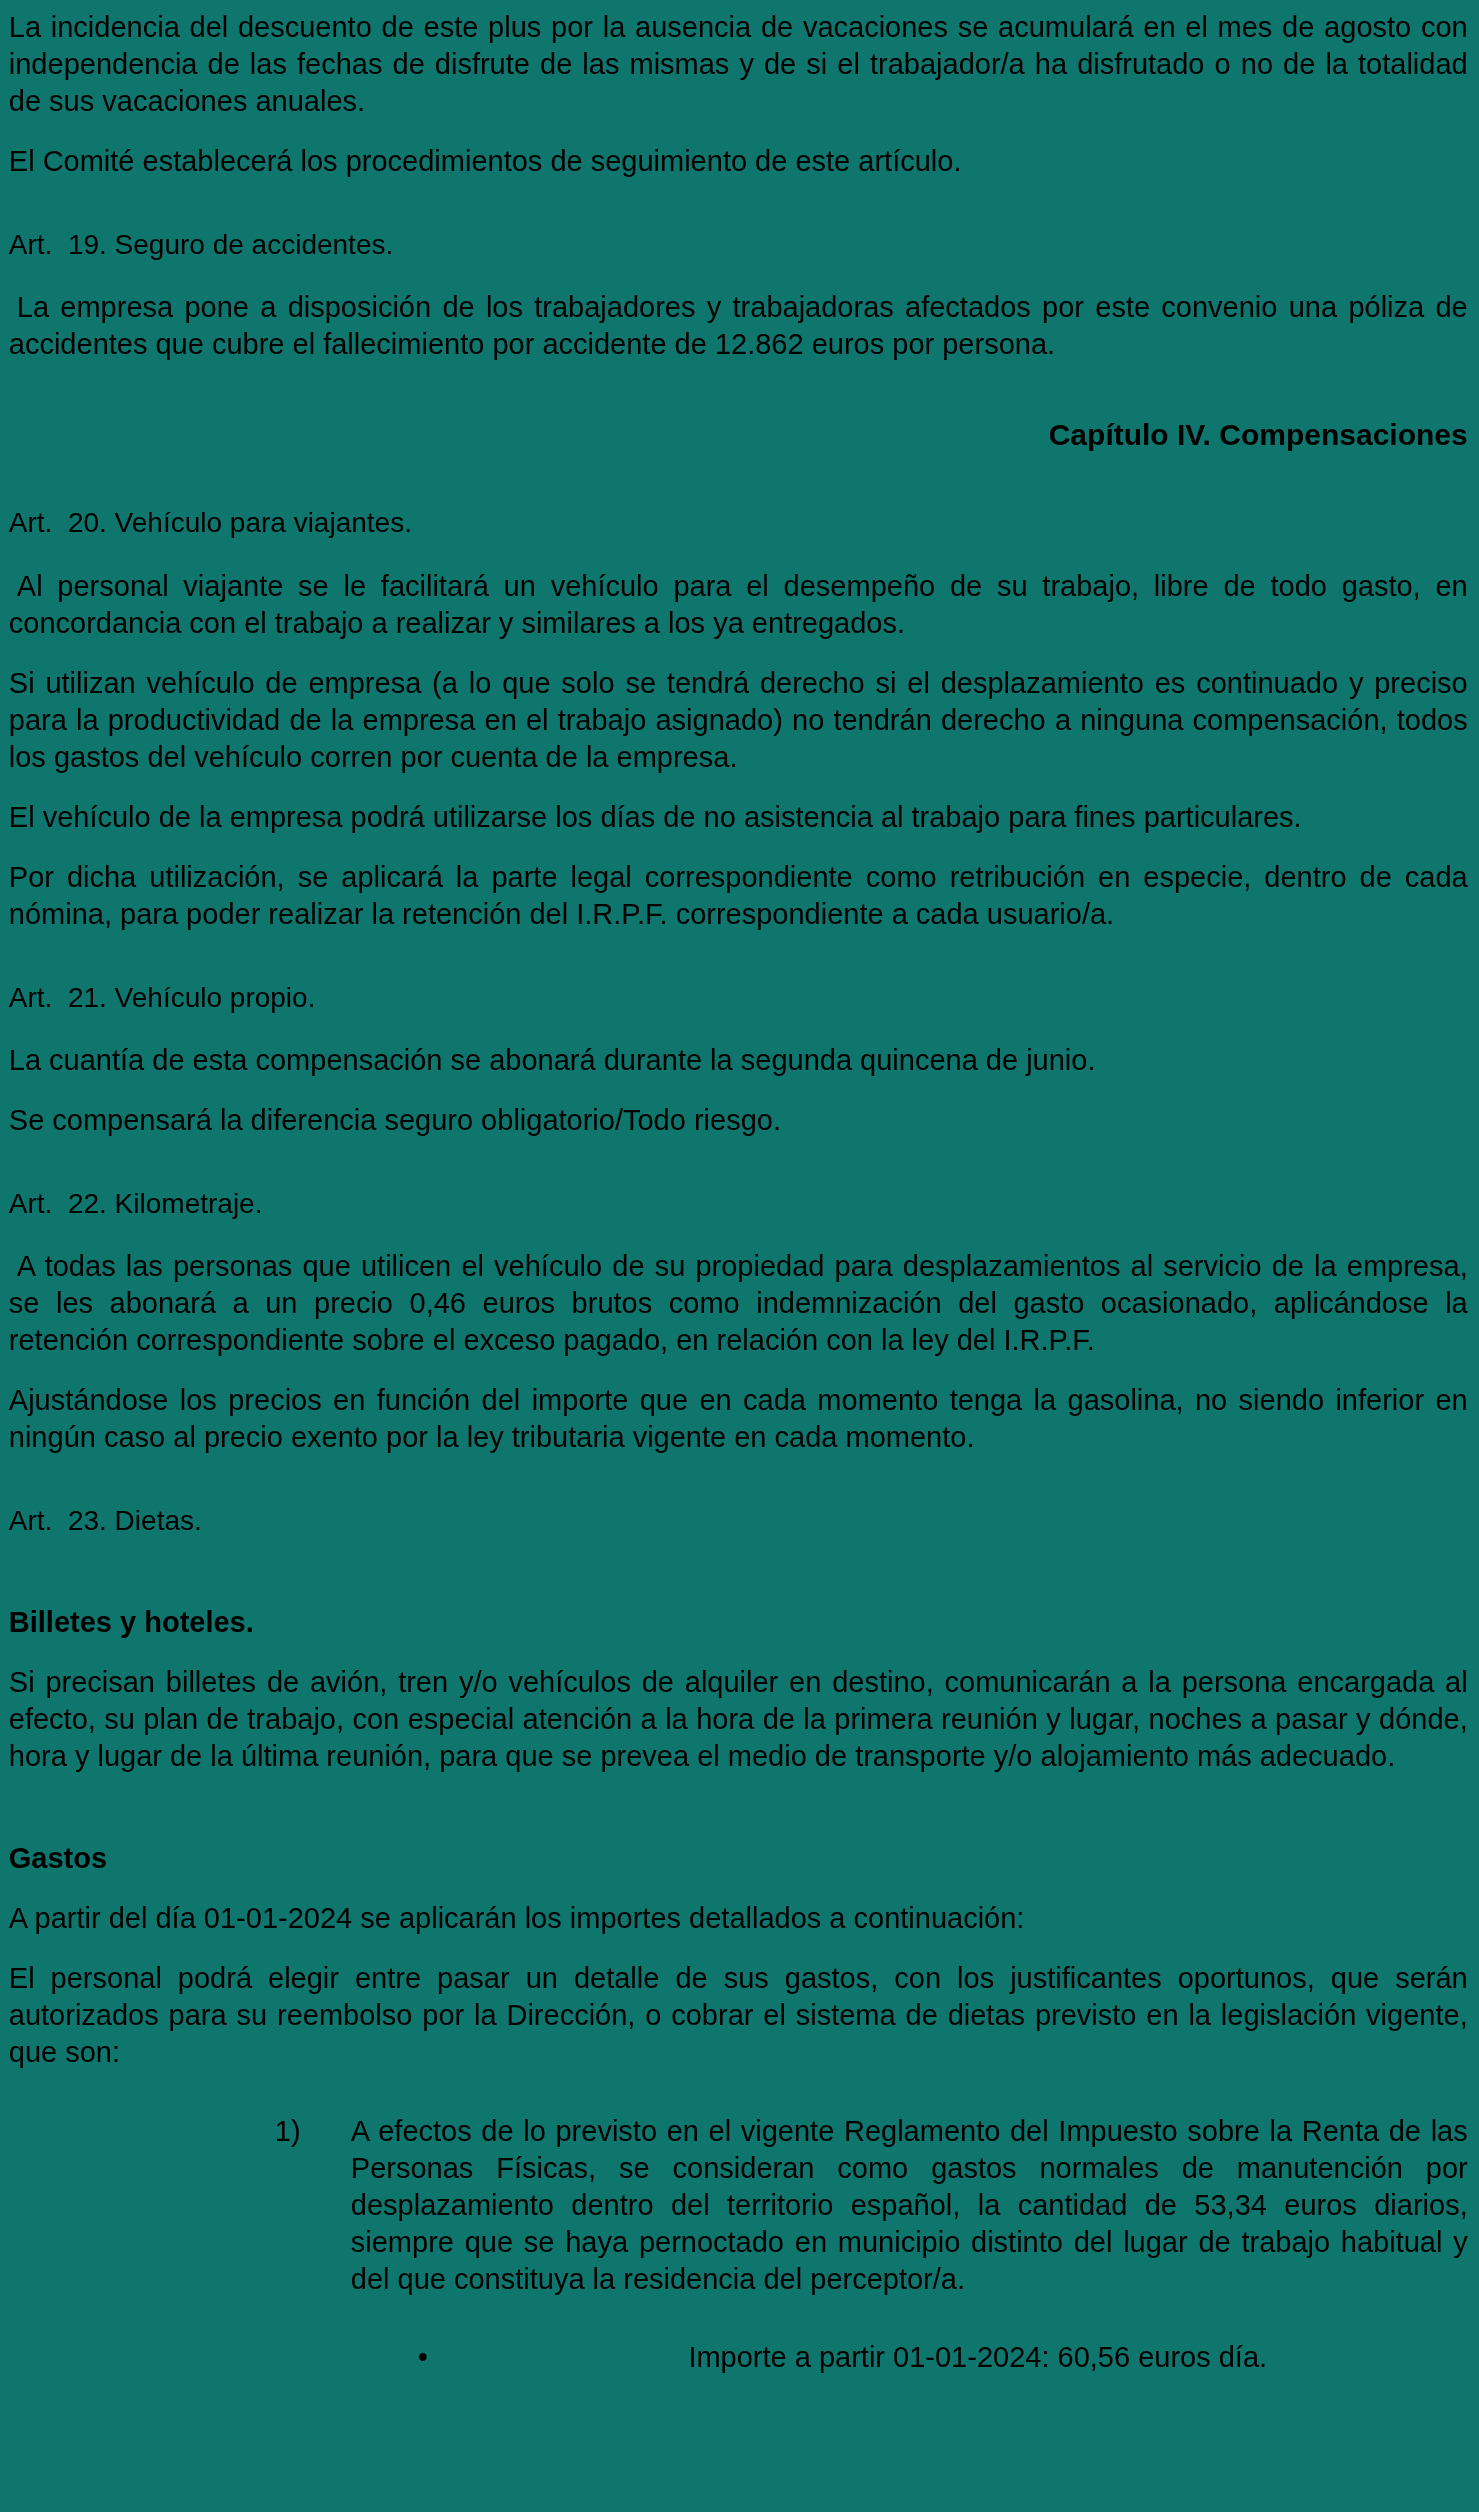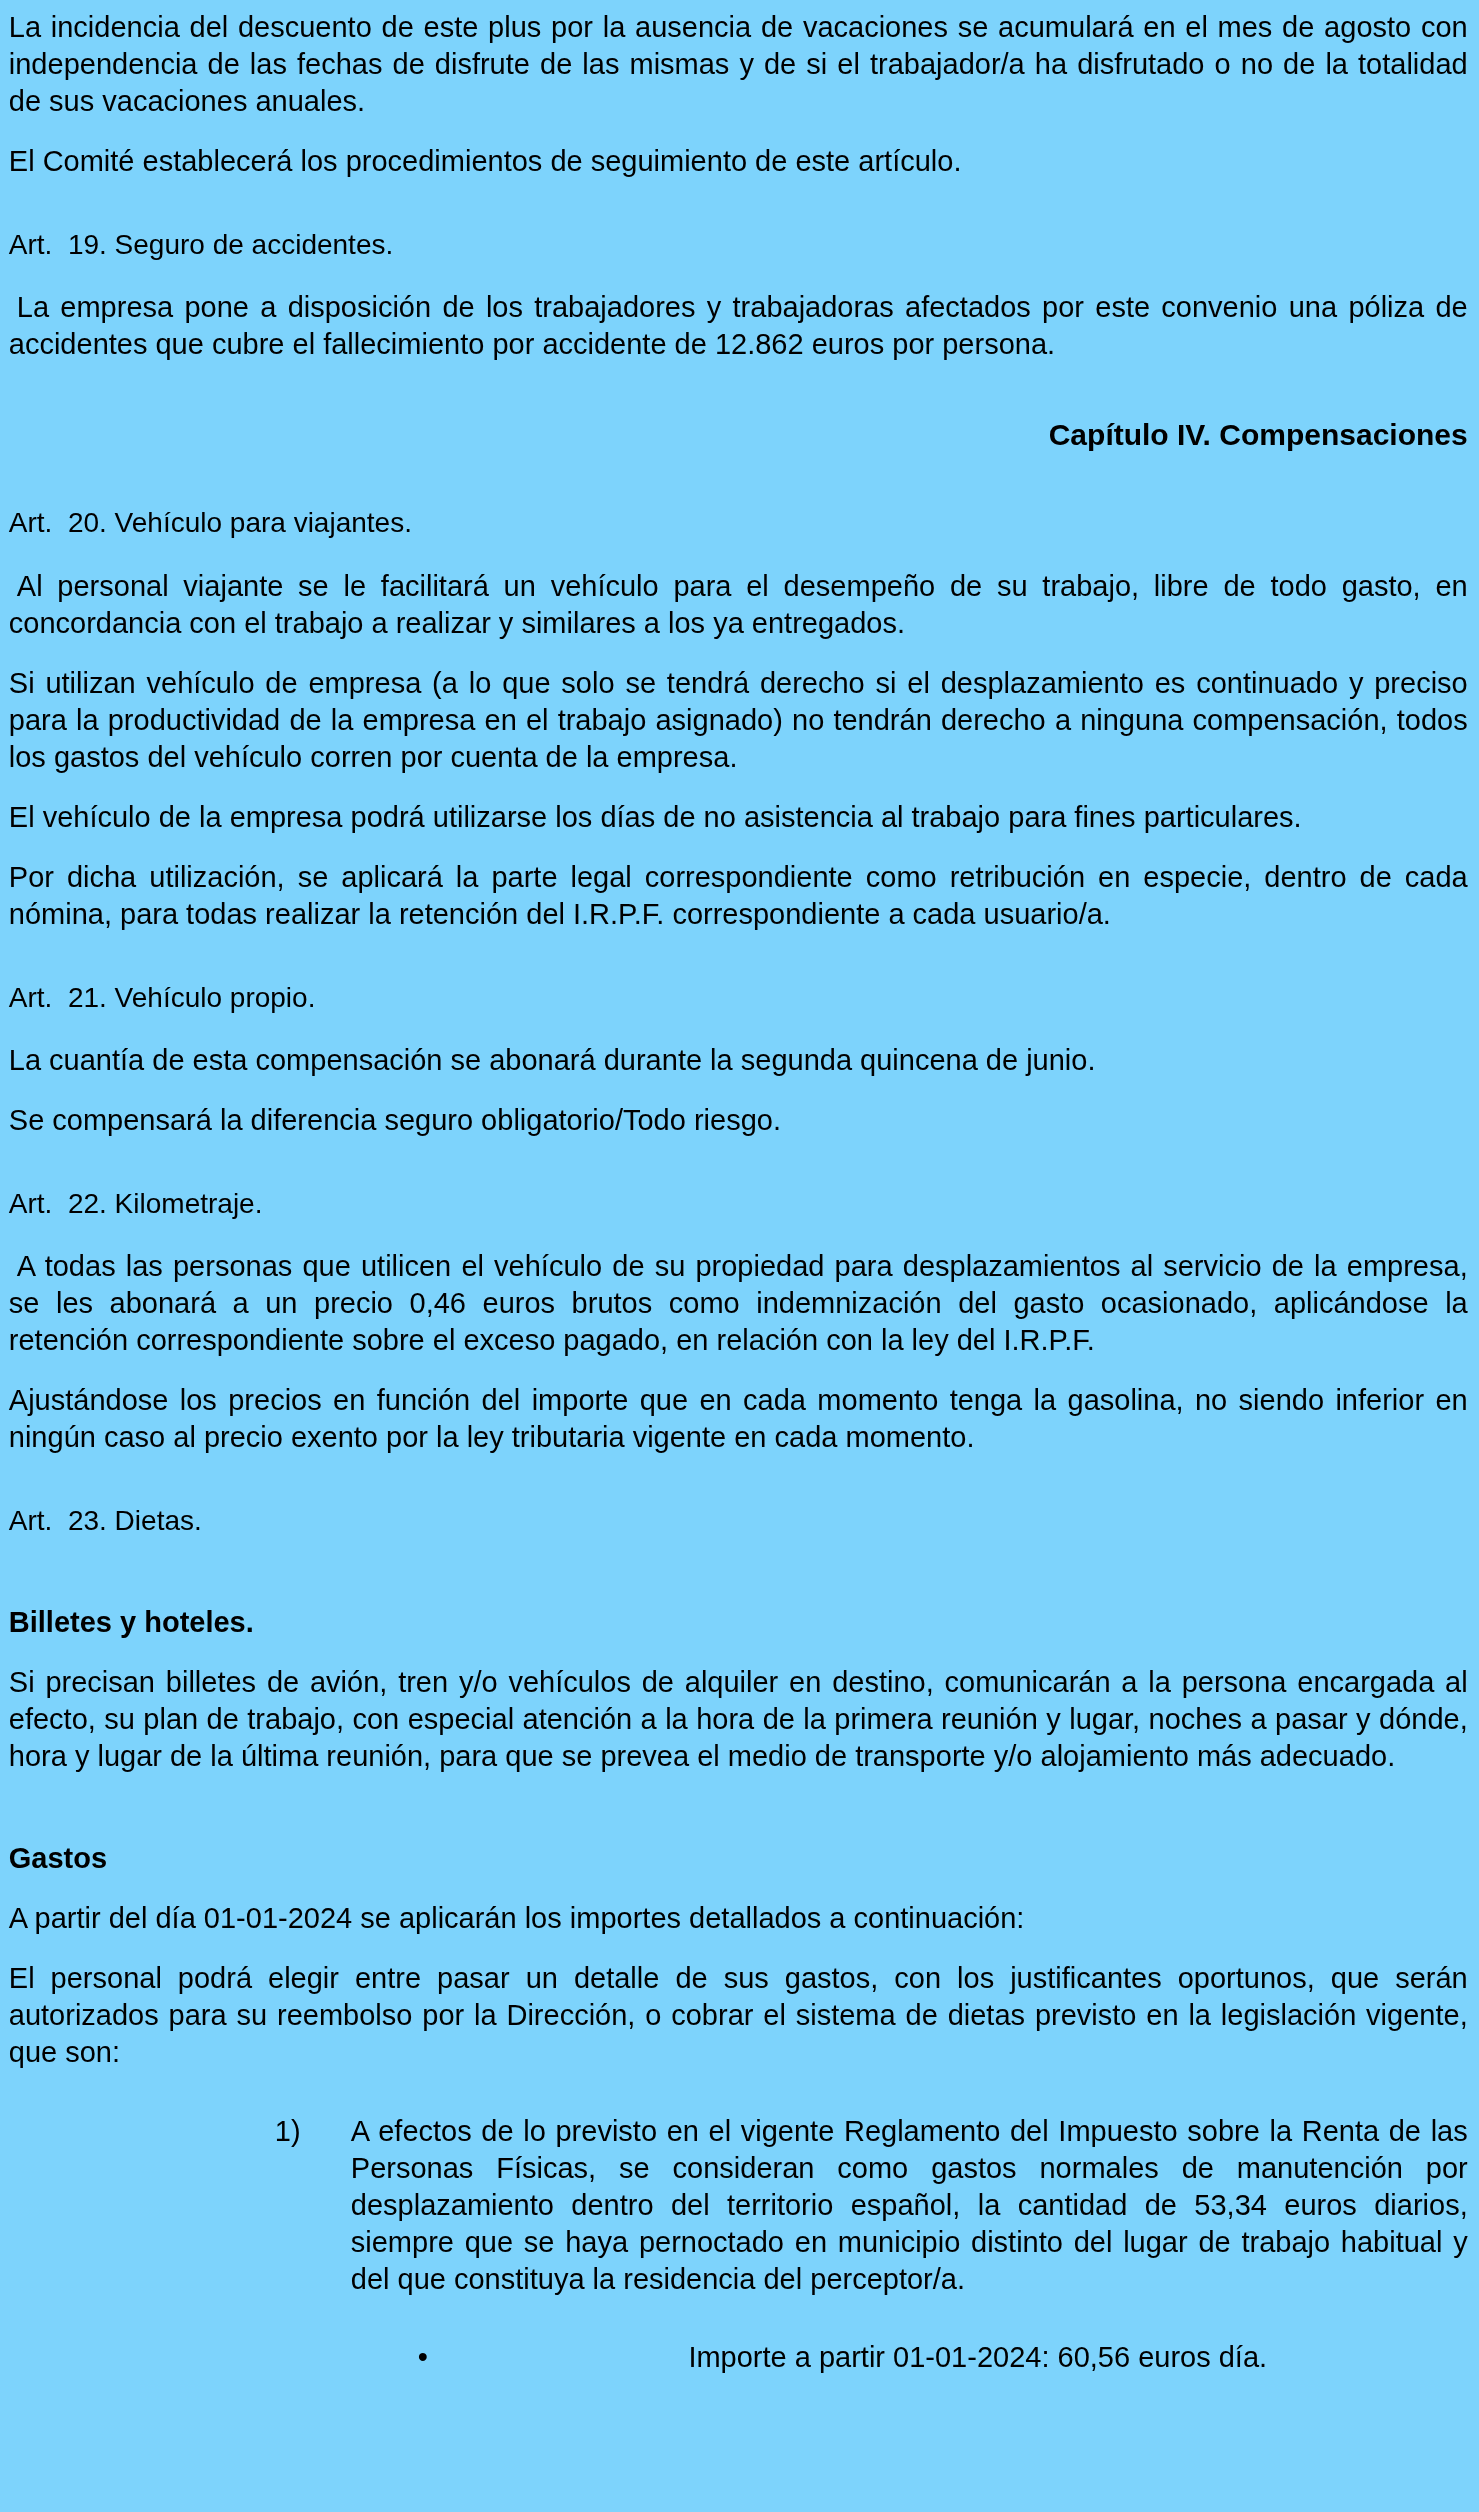--- a/index.html
+++ b/index.html
@@ -6,21 +6,21 @@
     margin: 0;
     padding: 0;
     background: #ffffff;
   }
   .page {
     position: relative;
     width: 1480px;
     height: 2512px;
     box-sizing: border-box;
     padding: 8.8px 12.3px 0 8.8px;
-    background: #7dd3fc;
+    background: #0f766e;
     color: #000000;
     font-family: "Liberation Sans", "DejaVu Sans", sans-serif;
     font-size: 29px;
     line-height: 37px;
     overflow: hidden;
   }
   p.body-text {
     margin: 0 0 23px 0;
     text-align: justify;
   }
@@ -88,21 +88,21 @@
   <h1 class="chapter-heading">Capítulo IV. Compensaciones</h1>
 
   <h2 class="art-heading">Art.&nbsp; 20. Vehículo para viajantes.</h2>
 
   <p class="body-text lead">Al personal viajante se le facilitará un vehículo para el desempeño de su trabajo, libre de todo gasto, en concordancia con el trabajo a realizar y similares a los ya entregados.</p>
 
   <p class="body-text">Si utilizan vehículo de empresa (a lo que solo se tendrá derecho si el desplazamiento es continuado y preciso para la productividad de la empresa en el trabajo asignado) no tendrán derecho a ninguna compensación, todos los gastos del vehículo corren por cuenta de la empresa.</p>
 
   <p class="body-text">El vehículo de la empresa podrá utilizarse los días de no asistencia al trabajo para fines particulares.</p>
 
-  <p class="body-text">Por dicha utilización, se aplicará la parte legal correspondiente como retribución en especie, dentro de cada nómina, para todas realizar la retención del I.R.P.F. correspondiente a cada usuario/a.</p>
+  <p class="body-text">Por dicha utilización, se aplicará la parte legal correspondiente como retribución en especie, dentro de cada nómina, para poder realizar la retención del I.R.P.F. correspondiente a cada usuario/a.</p>
 
   <h2 class="art-heading">Art.&nbsp; 21. Vehículo propio.</h2>
 
   <p class="body-text">La cuantía de esta compensación se abonará durante la segunda quincena de junio.</p>
 
   <p class="body-text">Se compensará la diferencia seguro obligatorio/Todo riesgo.</p>
 
   <h2 class="art-heading">Art.&nbsp; 22. Kilometraje.</h2>
 
   <p class="body-text lead">A todas las personas que utilicen el vehículo de su propiedad para desplazamientos al servicio de la empresa, se les abonará a un precio 0,46 euros brutos como indemnización del gasto ocasionado, aplicándose la retención correspondiente sobre el exceso pagado, en relación con la ley del I.R.P.F.</p>

